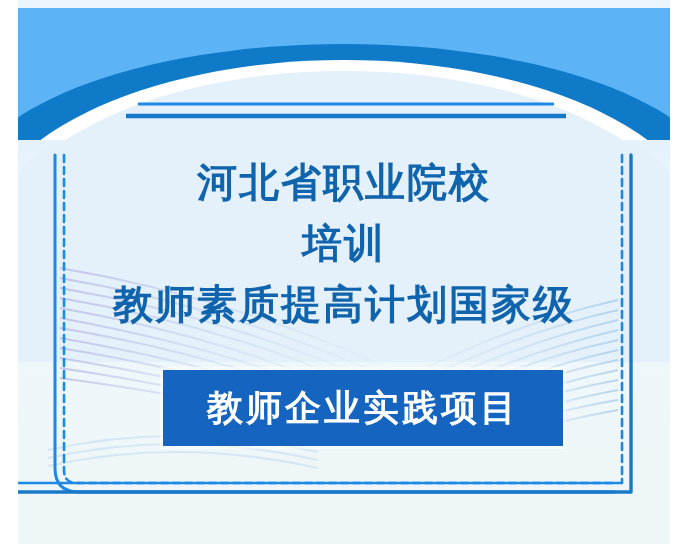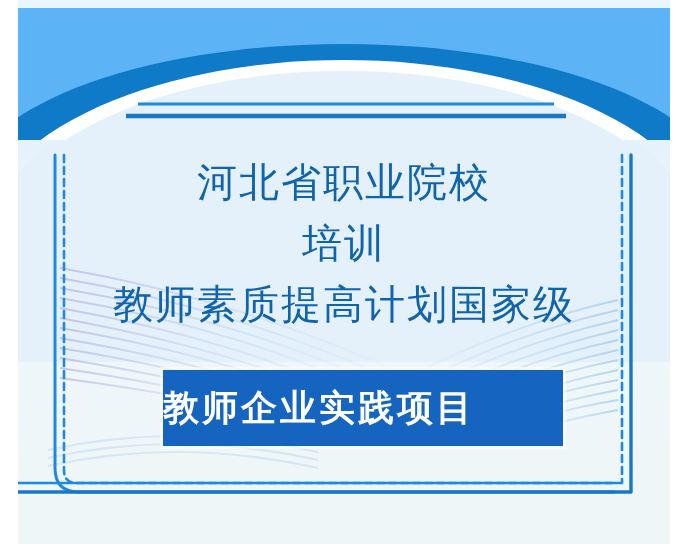--- a/index.html
+++ b/index.html
@@ -137,37 +137,38 @@
   .title-block {
     position: absolute;
     left: 60px;
     top: 152px;
     width: 532px;
     text-align: center;
     z-index: 6;
   }
   .title-line {
     font-family: "DejaVu Sans", "Liberation Sans", sans-serif;
-    font-weight: normal;
+    font-weight: bold;
     font-size: 40px;
     line-height: 61px;
     letter-spacing: 2px;
     color: #1063ad;
     white-space: nowrap;
   }
 
   .banner {
     position: absolute;
     left: 145px;
     top: 370px;
     width: 400px;
     height: 76px;
     background: #1565c0;
     display: flex;
     align-items: center;
+    justify-content: center;
     z-index: 7;
     box-shadow: 0 0 0 3px rgba(255,255,255,0.55);
   }
   .banner-text {
     font-family: "DejaVu Sans", "Liberation Sans", sans-serif;
     font-weight: bold;
     font-size: 36px;
     letter-spacing: 3px;
     color: #ffffff;
     white-space: nowrap;

